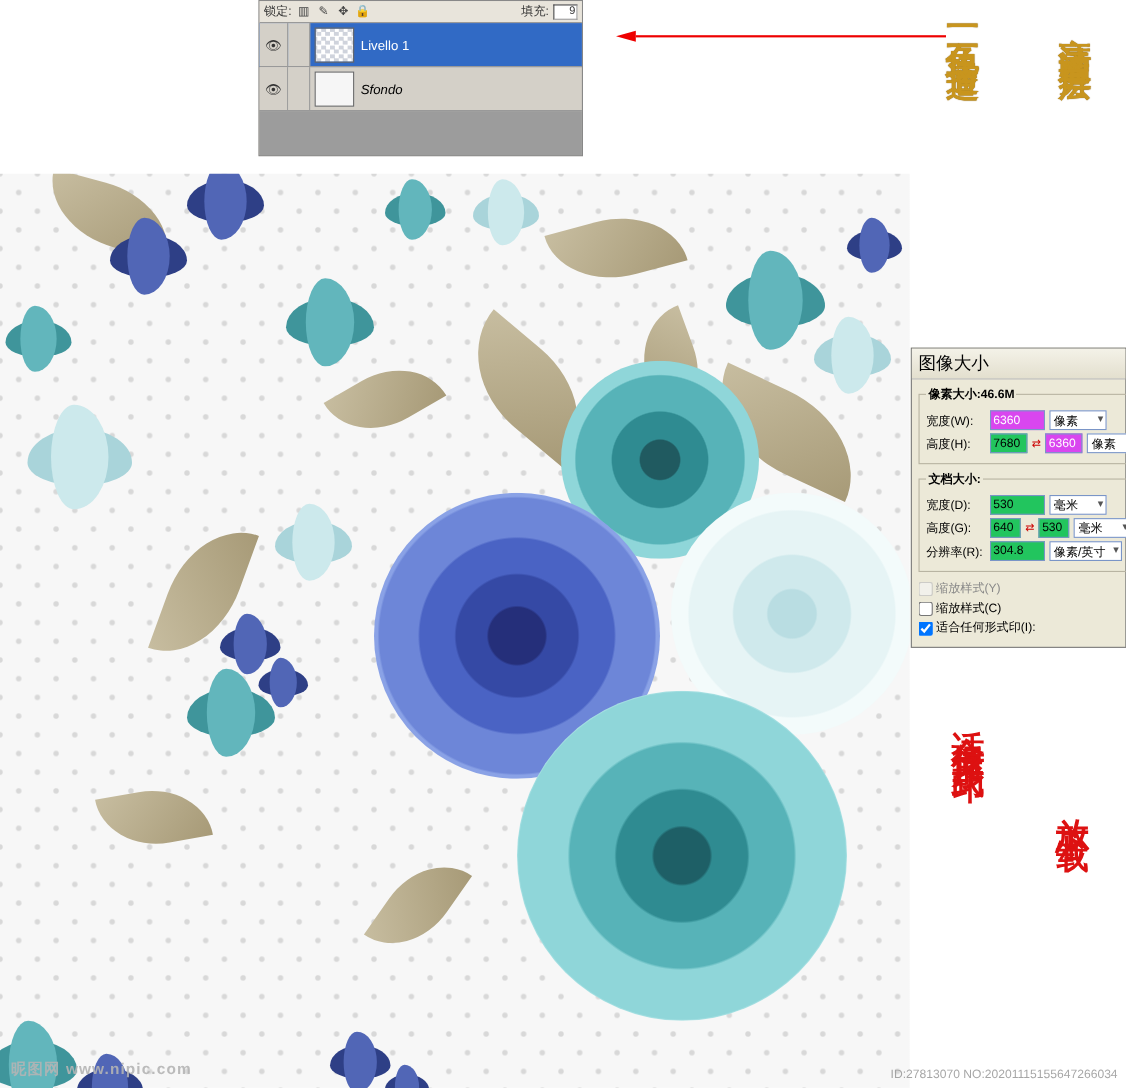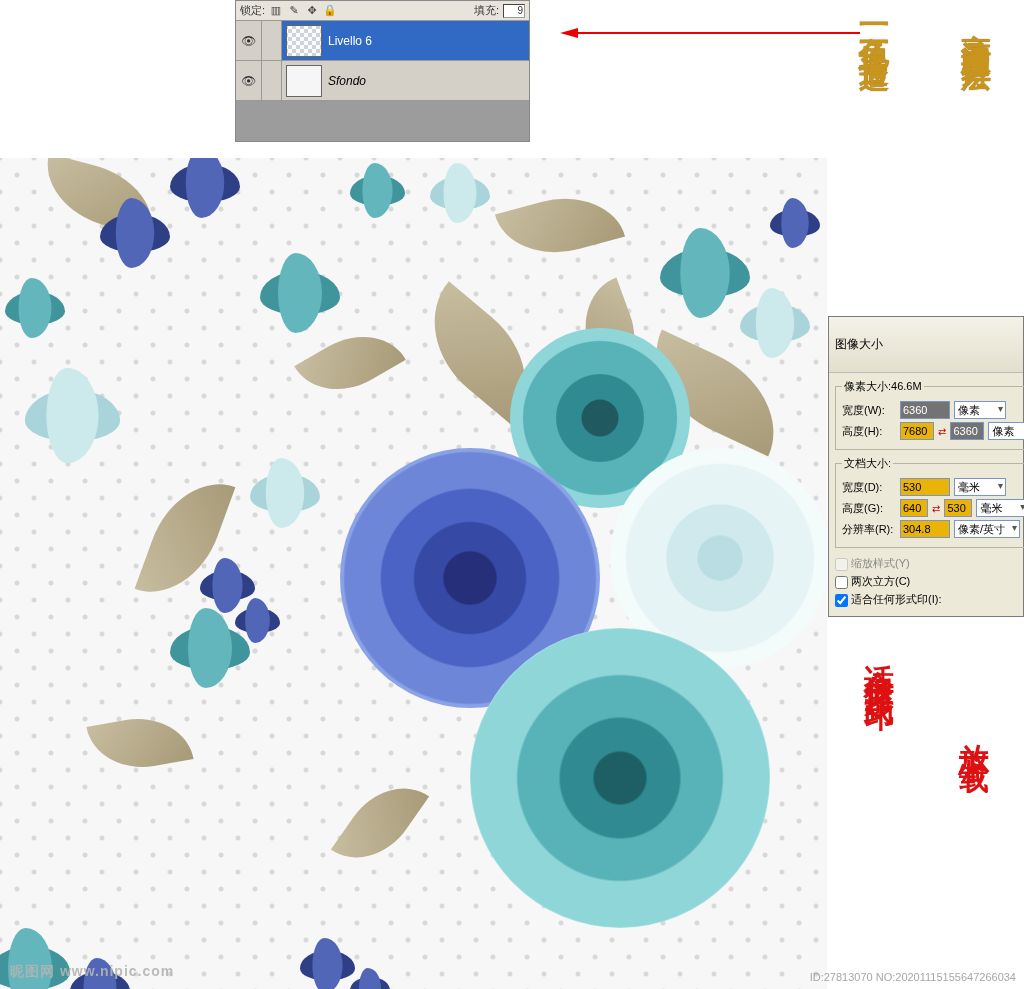--- a/index.html
+++ b/index.html
@@ -184,44 +184,44 @@
     right: 0; top: 316px;
     width: 196px;
     background: #ece9d8;
     border: 1px solid #7a7a7a;
     font-size: 12px;
     color: #000;
   }
   .dialog .titlebar {
     background: linear-gradient(#f4f2e8,#e3dfce);
     border-bottom: 1px solid #bbb;
-    padding: 19px 6px;
-    font-size: 12px;
+    padding: 3px 6px;
+    font-size: 16px;
   }
   .dialog .body { padding: 6px 6px 8px 6px; }
   .dialog fieldset {
     border: 1px solid #b8b4a2;
     margin-bottom: 6px;
     padding: 4px 4px 6px 6px;
   }
-  .dialog legend { font-size: 11px; padding: 0 2px; white-space: nowrap;}
+  .dialog legend { font-size: 11px; padding: 0 2px; white-space: nowrap; font-weight: bold;}
   .dialog .row {
     display: flex; align-items: center; gap: 4px;
     margin: 3px 0;
     white-space: nowrap;
   }
   .dialog label { font-size: 11px; width: 54px; }
   .dialog input[type=text] {
     width: 50px; height: 18px;
     border: 1px solid #7a95c7;
-    background: #eab308;
+    background: #22c55e;
     font-size: 11px;
     padding: 0 2px;
   }
-  .dialog input.sel { background: #737373; color: #fff; }
+  .dialog input.sel { background: #d946ef; color: #fff; }
   .dialog select, .dialog .fake-select {
     height: 18px;
     border: 1px solid #7a95c7;
     background: #fff;
     font-size: 11px;
     padding: 0 14px 0 3px;
     display: inline-flex; align-items: center;
     position: relative;
     min-width: 36px;
   }
@@ -270,21 +270,21 @@
     <span class="tb-icon">✥</span>
     <span class="tb-icon">🔒</span>
     <span class="fill-lbl">填充:</span>
     <span class="fill-box">9</span>
   </div>
 
   <div class="layer-row selected">
     <div class="vis">👁</div>
     <div class="linkcol"></div>
     <div class="thumb"></div>
-    <div class="lname">Livello 6</div>
+    <div class="lname">Livello 1</div>
   </div>
   <div class="layer-row">
     <div class="vis">👁</div>
     <div class="linkcol"></div>
     <div class="thumb plain"></div>
     <div class="lname" style="font-style:italic">Sfondo</div>
   </div>
   <div class="after-pad"></div>
 </div>
 
@@ -411,21 +411,21 @@
       </div>
       <div class="row">
         <label>分辨率(R):</label>
         <input type="text" value="304.8" style="">
         <span class="fake-select" style="min-width:56px">像素/英寸</span>
       </div>
     </fieldset>
 
     <div class="checks">
       <div><input type="checkbox" disabled="" style=""><span style="color:#888">缩放样式(Y)</span></div>
-      <div><input type="checkbox" style=""><span>两次立方(C)</span></div>
+      <div><input type="checkbox" style=""><span>缩放样式(C)</span></div>
       <div><input type="checkbox" checked="" style=""><span>适合任何形式印(I):</span></div>
     </div>
   </div>
 </div>
 
 <div class="vtext red" style="right:125px; top:640px;">适合任何形式印</div>
 <div class="vtext red2" style="right:30px; top:720px;">放心下载</div>
 
 <div class="wm-right">ID:27813070 NO:20201115155647266034</div>
 

